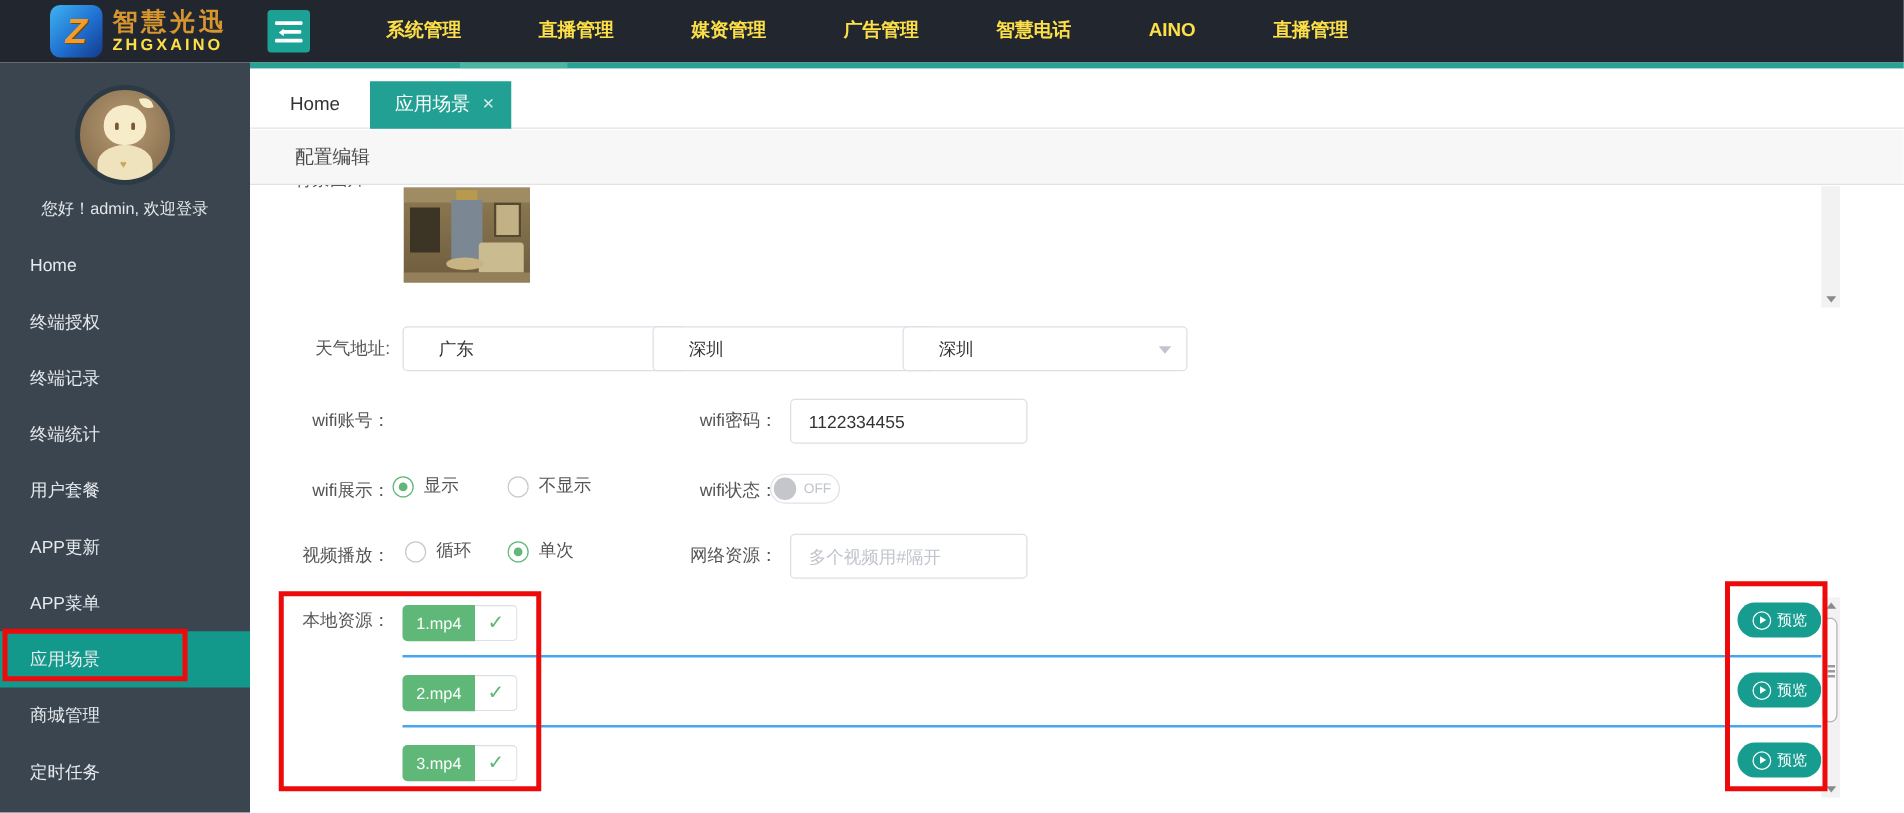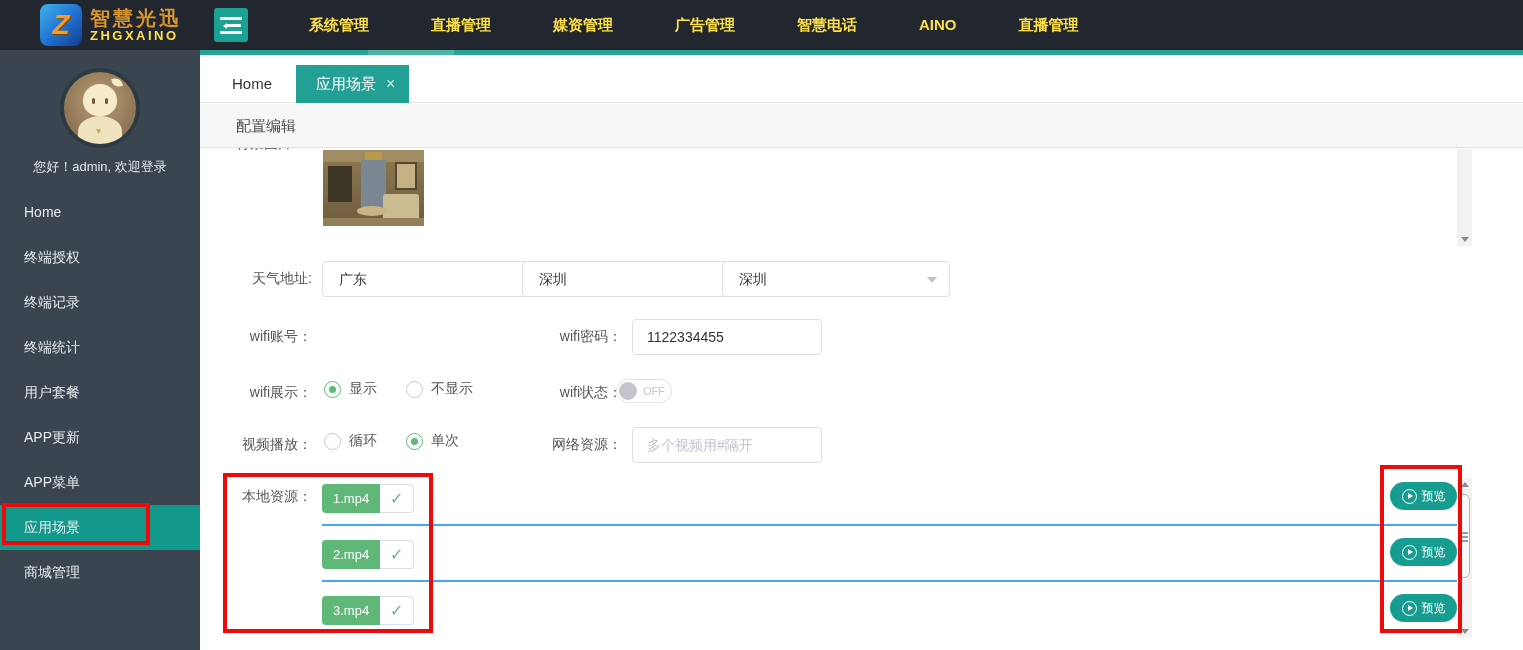--- a/index.html
+++ b/index.html
@@ -62,21 +62,21 @@
   .thumb .curtain { position:absolute; left:38px; top:10px; width:25px; height:52px; background:#7b8793; }
   .thumb .tv { position:absolute; left:5px; top:16px; width:24px; height:36px; background:#3c3526; }
   .thumb .art { position:absolute; left:72px; top:12px; width:22px; height:28px; background:#c3b186; border:2px solid #55482f; }
   .thumb .sofa { position:absolute; left:60px; top:44px; width:36px; height:24px; background:#cbbb90; border-radius:3px 3px 0 0; }
   .thumb .table { position:absolute; left:34px; top:56px; width:30px; height:10px; background:#c8b383; border-radius:50%; }
   .thumb .floor { position:absolute; left:0; bottom:0; width:100%; height:8px; background:#93805a; }
 
   .f-label { position:absolute; width:102px; text-align:right; font-size:14px; color:#555; }
   .f-label2 { position:absolute; width:100px; text-align:right; font-size:14px; color:#555; }
   .sel { position:absolute; width:228px; height:36px; border:1px solid #dcdfe6; border-radius:4px; background:#fff;
-    font-size:14px; color:#333; line-height:34px; padding-left:16px; cursor:pointer; }
+    font-size:14px; color:#333; line-height:34px; padding-left:28px; cursor:pointer; }
   .sel .caret { position:absolute; right:12px; top:15px; border:5px solid transparent; border-top:6px solid #c0c4cc; }
   .inp { position:absolute; width:190px; height:36px; border:1px solid #dcdfe6; border-radius:4px; background:#fff;
     font-size:14px; color:#333; padding:0 0 0 14px; outline:none; font-family:inherit; }
   .inp::placeholder { color:#c0c4cc; }
 
   .radio-row { position:absolute; display:flex; align-items:center; gap:8px; cursor:pointer; }
   .radio { width:17px; height:17px; border-radius:50%; border:1px solid #c8c9cc; background:#fff; position:relative; }
   .radio.on { border-color:#5fb878; }
   .radio.on::after { content:""; position:absolute; left:4px; top:4px; width:7px; height:7px; border-radius:50%; background:#5fb878; }
   .radio-lbl { font-size:14px; color:#555; }
@@ -149,20 +149,21 @@
   <div class="side-menu">
     <div class="side-item">Home</div>
     <div class="side-item">终端授权</div>
     <div class="side-item">终端记录</div>
     <div class="side-item">终端统计</div>
     <div class="side-item">用户套餐</div>
     <div class="side-item">APP更新</div>
     <div class="side-item">APP菜单</div>
     <div class="side-item active">应用场景</div>
     <div class="side-item">商城管理</div>
+    <div class="side-item">定时任务</div>
   </div>
   <div class="anno" style="left:2px; top:453px; width:148px; height:42px;"></div>
 </div>
 
 <div class="content">
   <div class="tabbar">
     <div class="tab-home">Home</div>
     <div class="tab-active">
       <span>应用场景</span>
       <span class="tab-close">×</span>
@@ -202,21 +203,21 @@
     </div>
     <div class="sel" style="left:522px; top:113px;">
       <span>深圳</span><span class="caret"></span>
     </div>
 
     <div class="f-label" style="left:10px; top:180px;">wifi账号：</div>
     <div class="f-label2" style="left:322px; top:180px;">wifi密码：</div>
     <input class="inp" style="left: 432px; top: 171px;" value="1122334455">
 
     <div class="f-label" style="left:10px; top:236px;">wifi展示：</div>
-    <div class="radio-row" style="left:124px; top:232px;">
+    <div class="radio-row" style="left:114px; top:232px;">
       <span class="radio on"></span>
       <span class="radio-lbl">显示</span>
     </div>
     <div class="radio-row" style="left:206px; top:232px;">
       <span class="radio"></span>
       <span class="radio-lbl">不显示</span>
     </div>
     <div class="f-label2" style="left:322px; top:236px;">wifi状态：</div>
     <div class="toggle" style="left:416px; top:231px;">
       <span class="knob"></span>

